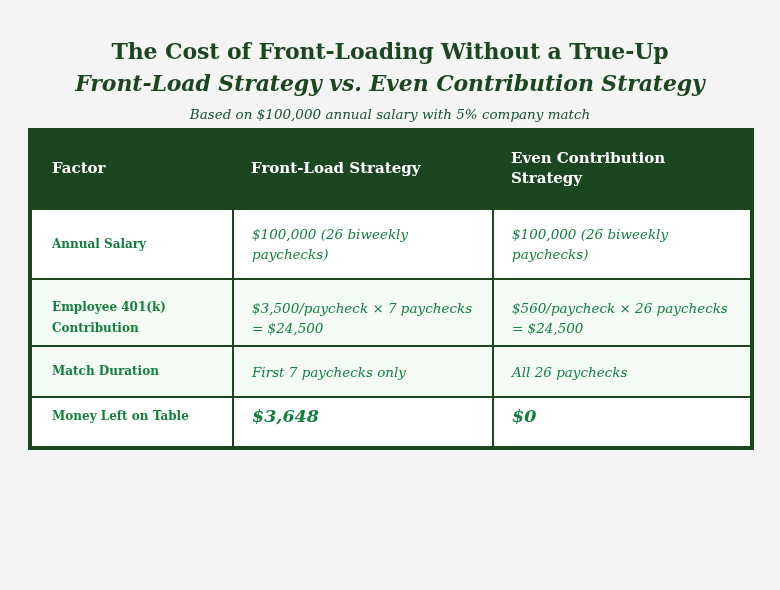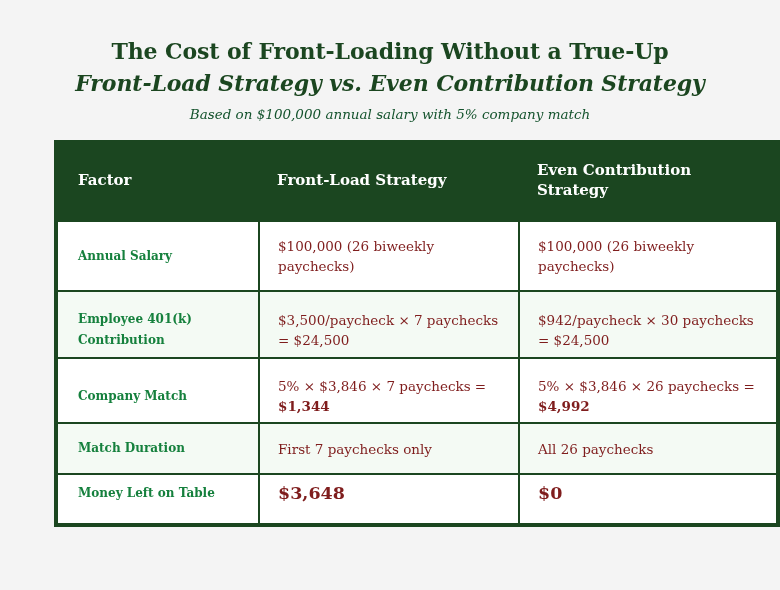--- a/index.html
+++ b/index.html
@@ -41,23 +41,22 @@
     color: #14532d;
     font-style: italic;
     font-size: 13.5px;
     line-height: 18px;
   }
 
   
   .table-wrap {
     position: absolute;
     left: 28px;
-    top: 140px;
+    top: 128px;
     width: 722px;
-    margin-left: 26px;
   }
   table.comparison {
     border-collapse: collapse;
     width: 722px;
     table-layout: fixed;
     border-left: 4px solid #1b4620;
     border-right: 4px solid #1b4620;
     border-bottom: 4px solid #1b4620;
     background: #ffffff;
   }
@@ -94,21 +93,22 @@
     border-right: none;
   }
   tbody td.factor {
     color: #15803d;
     font-weight: bold;
     font-size: 12px;
     line-height: 21px;
     padding-left: 20px;
   }
   tbody td.value {
-    color: #7f1d1d;
+    color: #15803d;
+    font-style: italic;
   }
   tbody tr.alt td {
     background: #f4faf4;
   }
   tbody tr:not(.alt) td {
     background: #ffffff;
   }
   tbody tr.highlight td.value {
     font-size: 17.5px;
     font-weight: bold;
@@ -155,28 +155,23 @@
 
         <tr>
           <td class="factor">Annual Salary</td>
           <td class="value">$100,000 (26 biweekly paychecks)</td>
           <td class="value">$100,000 (26 biweekly paychecks)</td>
         </tr>
 
         <tr class="alt tall">
           <td class="factor">Employee 401(k) Contribution</td>
           <td class="value">$3,500/paycheck × 7 paychecks = $24,500</td>
-          <td class="value">$942/paycheck × 30 paychecks = $24,500</td>
+          <td class="value">$560/paycheck × 26 paychecks = $24,500</td>
         </tr>
 
-        <tr class="tall">
-          <td class="factor">Company Match</td>
-          <td class="value"><span>5% × $3,846 × 7 paychecks = </span><span class="b">$1,344</span></td>
-          <td class="value"><span>5% × $3,846 × 26 paychecks = </span><span class="b">$4,992</span></td>
-        </tr>
 
         <tr class="alt">
           <td class="factor">Match Duration</td>
           <td class="value">First 7 paychecks only</td>
           <td class="value">All 26 paychecks</td>
         </tr>
 
         <tr class="highlight">
           <td class="factor">Money Left on Table</td>
           <td class="value">$3,648</td>

